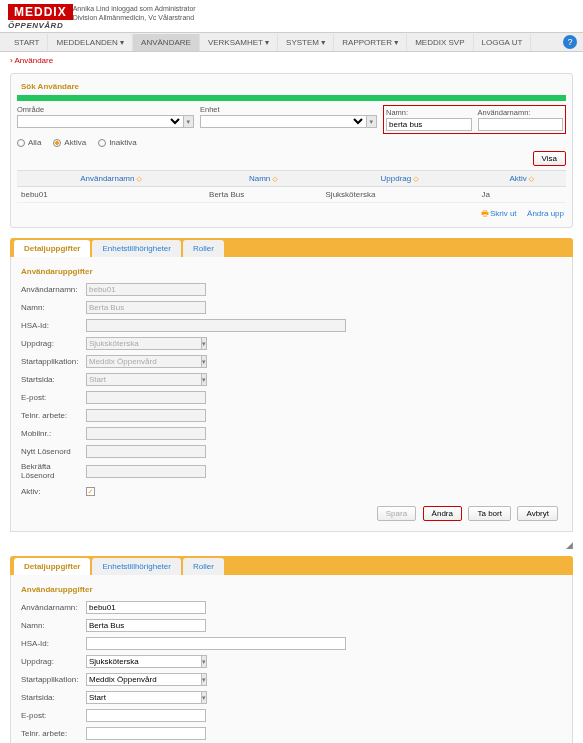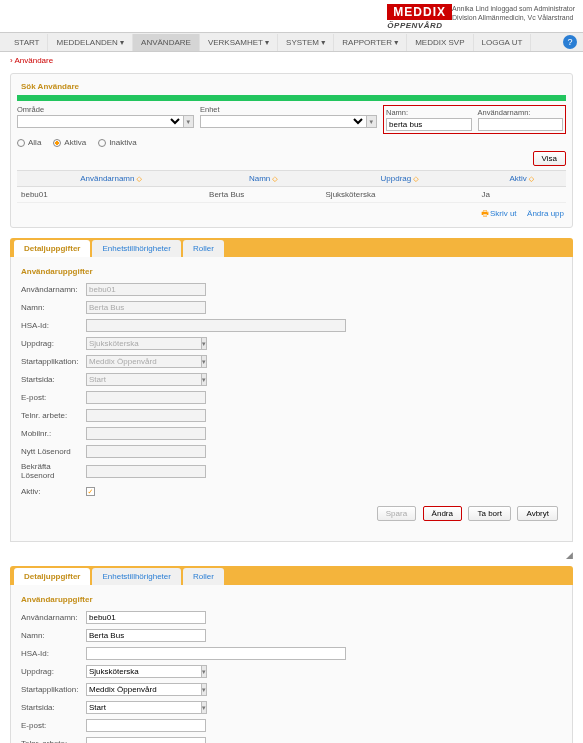--- a/index.html
+++ b/index.html
@@ -1,17 +1,17 @@
 <!DOCTYPE html>
 <html><head>
 <meta charset="utf-8">
 <style>
   * { box-sizing: border-box; margin: 0; padding: 0; }
   body { font-family: Arial, sans-serif; font-size: 9px; background: #fff; width: 583px; color: #333; }
-  .header { display: flex; justify-content: flex-end; align-items: flex-start; padding: 4px 8px 2px; }
+  .header { display: flex; justify-content: flex-start; align-items: flex-start; padding: 4px 8px 2px; }
   .logo { font-weight: bold; }
   .logo-main { background: #c00; color: #fff; padding: 1px 6px; font-size: 12px; letter-spacing: 1px; display: inline-block; }
   .logo-sub { font-size: 8px; color: #444; letter-spacing: 0.5px; font-style: italic; }
   .header-right { text-align: left; font-size: 7px; line-height: 1.3; color: #555; }
   .nav { background: #eee; border-top: 1px solid #ccc; border-bottom: 1px solid #ccc; display: flex; align-items: center; padding: 0 6px; height: 20px; }
   .nav-item { padding: 4px 8px; font-size: 8px; color: #555; cursor: pointer; border-right: 1px solid #e0e0e0; }
   .nav-item.active { background: #d5d5d5; }
   .nav .help { margin-left: auto; width: 14px; height: 14px; border-radius: 50%; background: #2a7ed4; color: #fff; font-size: 9px; text-align: center; line-height: 14px; }
   .breadcrumb { padding: 4px 10px; font-size: 8px; color: #c00; }
   .panel { margin: 4px 10px 10px; border: 1px solid #ddd; border-radius: 3px; background: #fafafa; padding: 6px; }
@@ -35,21 +35,21 @@
   .table { width: 100%; border-collapse: collapse; margin-top: 4px; }
   .table th { background: #f2f2f2; font-size: 8px; font-weight: normal; color: #2a6dc0; padding: 3px 4px; border-top: 1px solid #ddd; border-bottom: 1px solid #ddd; }
   .sort { color: #f90; font-size: 7px; margin-left: 2px; }
   .table td { font-size: 8px; padding: 3px 4px; border-bottom: 1px solid #eee; color: #555; }
   .actions { text-align: right; padding: 4px 2px 0; }
   .link-btn { color: #2a7ed4; font-size: 8px; margin-left: 8px; cursor: pointer; }
   .link-btn .ico { color: #f90; margin-right: 1px; }
   .tabs-bar { display: flex; background: #f4b43c; border-radius: 3px 3px 0 0; padding: 2px 4px 0; margin: 0 10px; }
   .tab { padding: 4px 10px; font-size: 8px; color: #2a7ed4; background: #f0f0f0; border-radius: 3px 3px 0 0; margin-right: 2px; cursor: pointer; }
   .tab.active { background: #fff; color: #c48f1b; font-weight: bold; }
-  .form-panel { margin: 0 10px 8px; border: 1px solid #ddd; border-top: none; background: #fafafa; padding: 6px 10px 20px; }
+  .form-panel { margin: 0 10px 8px; border: 1px solid #ddd; border-top: none; background: #fafafa; padding: 6px 10px 10px; }
   .sub-title { color: #c48f1b; font-size: 8px; font-weight: bold; padding: 4px 0 6px; }
   .form-row { display: flex; align-items: center; margin-bottom: 4px; min-height: 14px; }
   .form-row label { width: 65px; font-size: 8px; color: #555; }
   .form-row .inp { width: 120px; }
   .form-row .inp.wide { width: 260px; }
   .form-row .sel { width: 120px; }
   .form-row .disabled { color: #aaa; background: #f3f3f3; }
   .cb { width: 9px; height: 9px; border: 1px solid #999; display: inline-block; background: #fff; text-align: center; font-size: 7px; line-height: 8px; color: #f90; }
   .btns { text-align: right; margin-top: 8px; padding-right: 4px; }
   .btns .btn { margin-left: 4px; }

